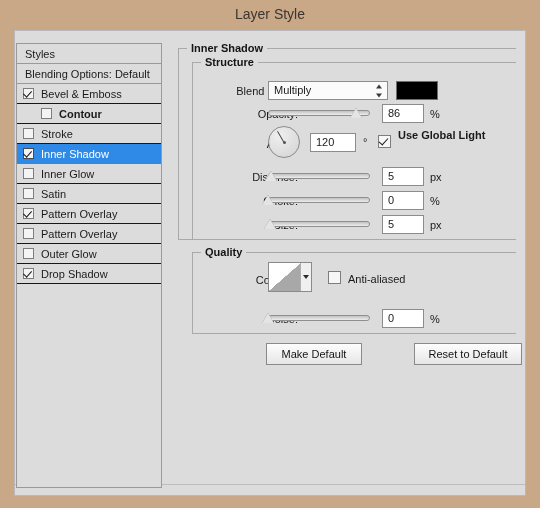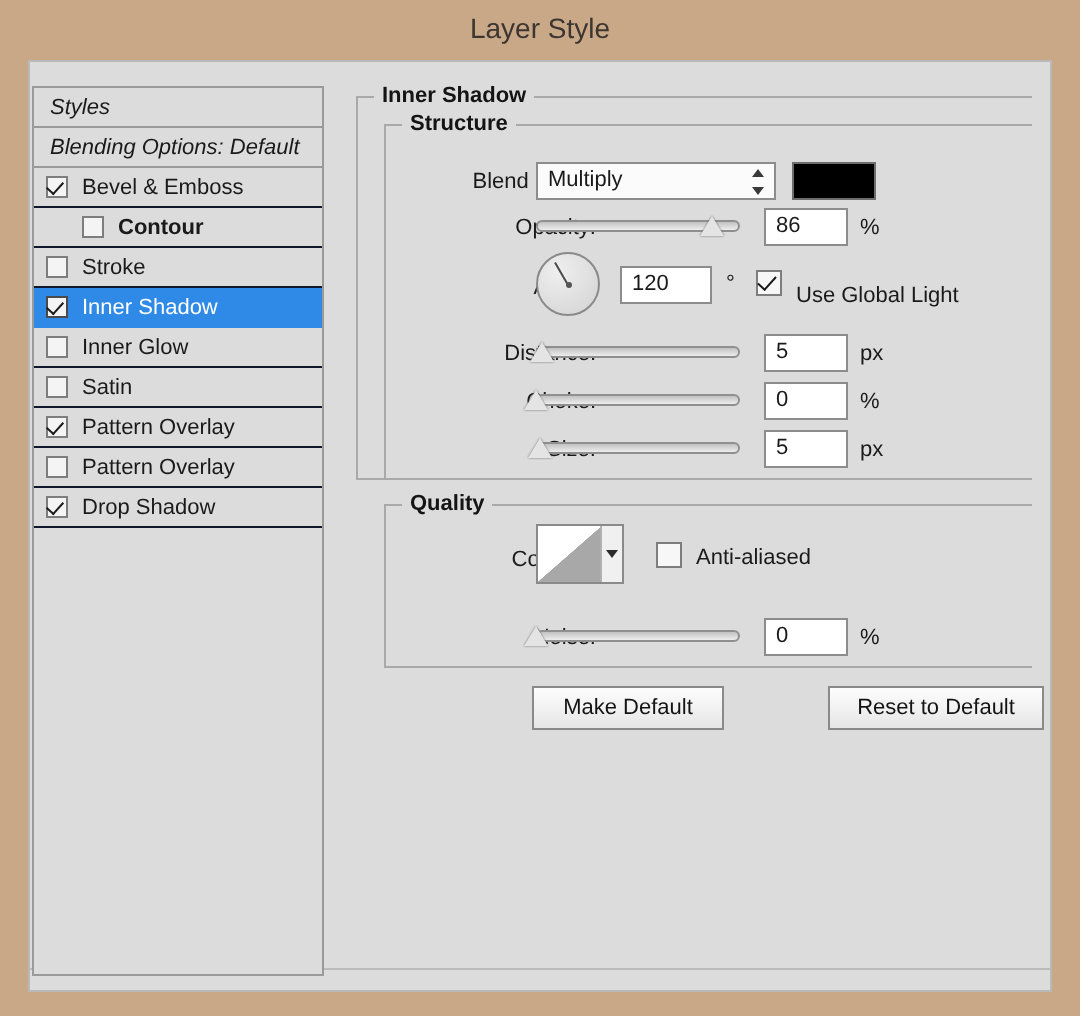--- a/index.html
+++ b/index.html
@@ -101,21 +101,21 @@
     border: solid #1a1a1a;
     border-width: 0 1.6px 1.6px 0;
     transform: rotate(42deg);
   }
   .list-row.selected .cb { background: #f4f4f4; border-color: #4a4a4a; }
   .list-row .lbl {
     position: absolute;
     left: 24px; top: 0;
   }
   .list-row.indent .lbl { left: 42px; }
-  .list-row.header-row .lbl { left: 8px; font-style: italic; }
+  .list-row.header-row .lbl { left: 8px; }
   #styles-filler {
     background: #dcdcdc;
   }
 
   
   #right-panel {
     position: absolute;
     left: 178px; top: 40px;
     width: 338px; height: 330px;
   }
@@ -381,20 +381,24 @@
         </div>
         <div class="list-row">
           <span class="cb checked"></span>
           <span class="lbl">Pattern Overlay</span>
         </div>
         <div class="list-row">
           <span class="cb"></span>
           <span class="lbl">Pattern Overlay</span>
         </div>
         <div class="list-row">
+          <span class="cb"></span>
+          <span class="lbl">Outer Glow</span>
+        </div>
+        <div class="list-row">
           <span class="cb checked"></span>
           <span class="lbl">Drop Shadow</span>
         </div>
       </div>
     <div id="styles-filler" style="height: 163px;"></div>
   </div>
 
   <div id="right-panel">
 
     <div class="group" id="grp-inner-shadow">
@@ -421,21 +425,21 @@
     <span class="unit" style="left:252px; top:68px;">%</span>
 
     <span class="row-label" style="left:32px; top:98px; width:88px;">Angle:</span>
     <div class="dial" id="angle-dial" style="left:90px; top:86px;">
       <div class="needle" style="transform: rotate(-120deg);"></div>
       <div class="hub"></div>
     </div>
     <div class="numfield" style="left:132px; top:93px; width:46px; height:19px;">120</div>
     <span class="unit" style="left:185px; top:96px;">°</span>
     <div class="checkbox checked" id="global-light-cb" style="left:200px; top:95px;"></div>
-    <span class="checkbox-label" style="left:220px; top:102px;">Use Global Light</span>
+    <span class="checkbox-label" style="left:220px; top:89px;font-weight:bold;">Use Global Light</span>
 
     <span class="row-label" style="left:22px; top:131px; width:98px;">Distance:</span>
     <div class="slider" id="distance-slider" style="left:90px; top:129px; width:102px;">
       <div class="track"></div>
       <div class="thumb" style="left: 3.06px;"></div>
     </div>
     <div class="numfield" style="left:204px; top:127px; width:42px; height:19px;">5</div>
     <span class="unit" style="left:252px; top:131px;">px</span>
 
     <span class="row-label" style="left:22px; top:155px; width:98px;">Choke:</span>

